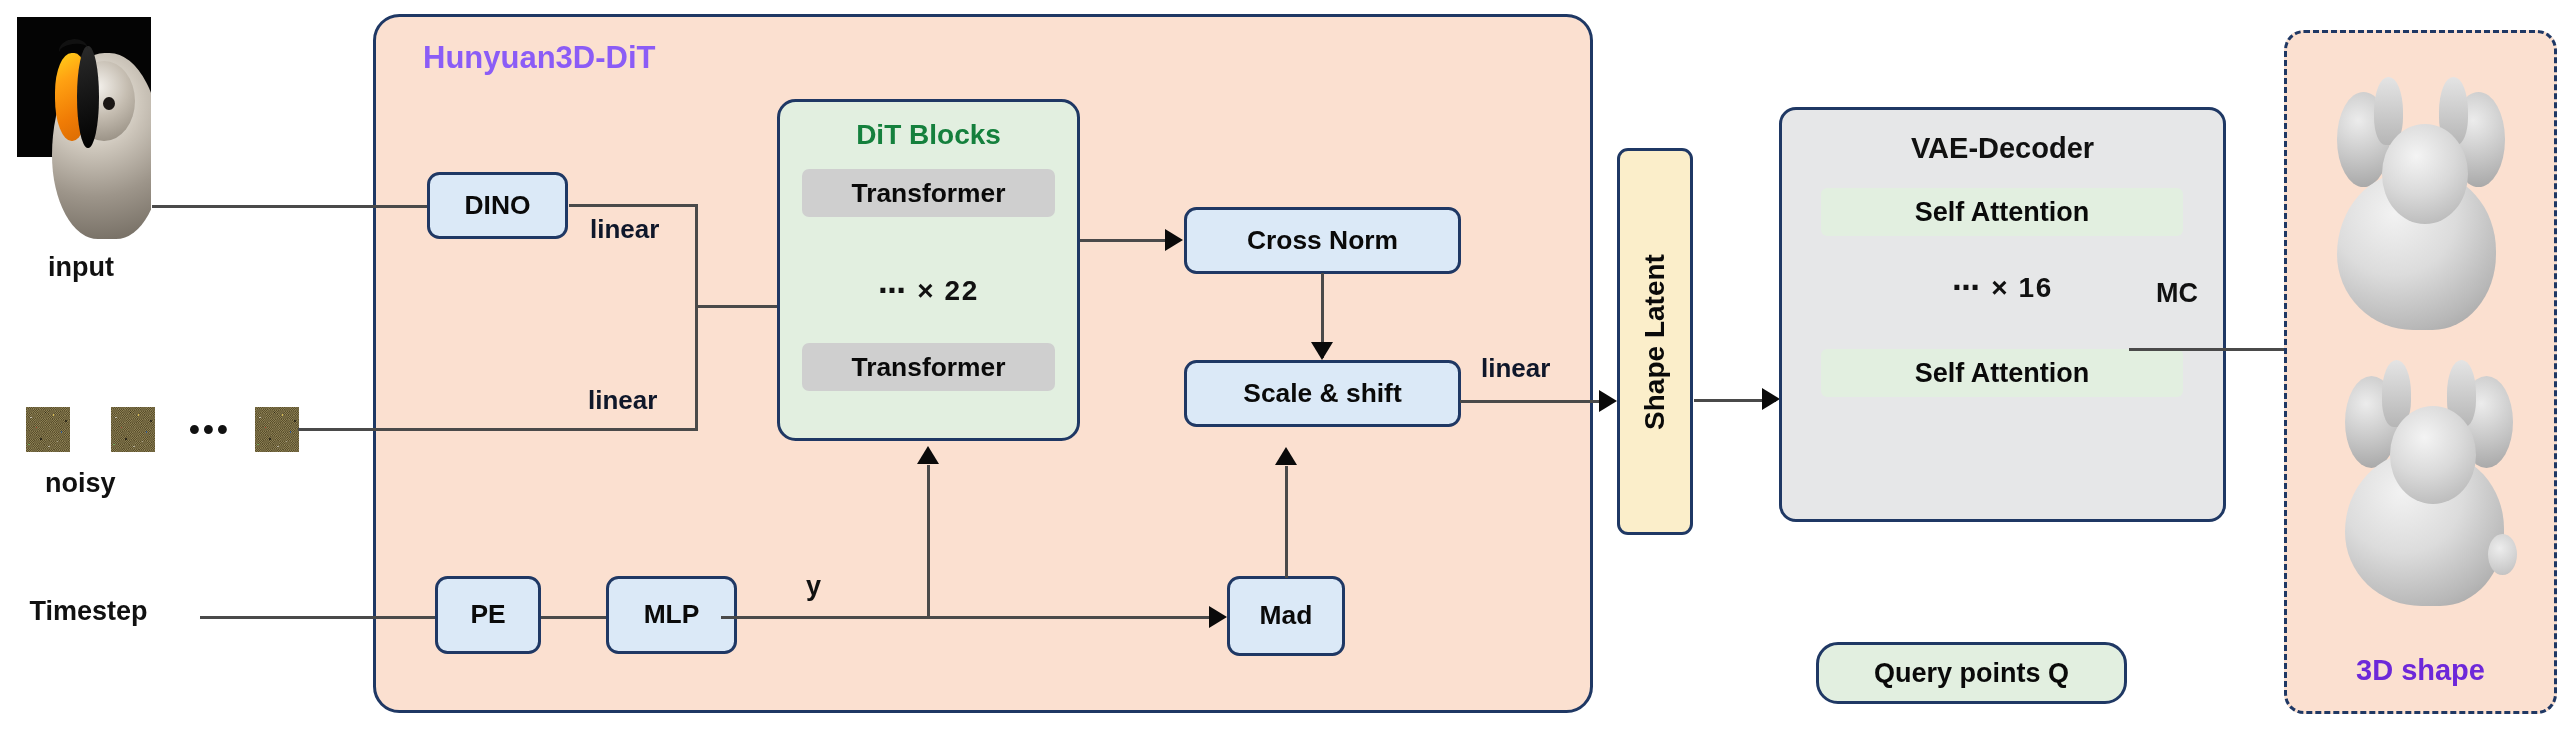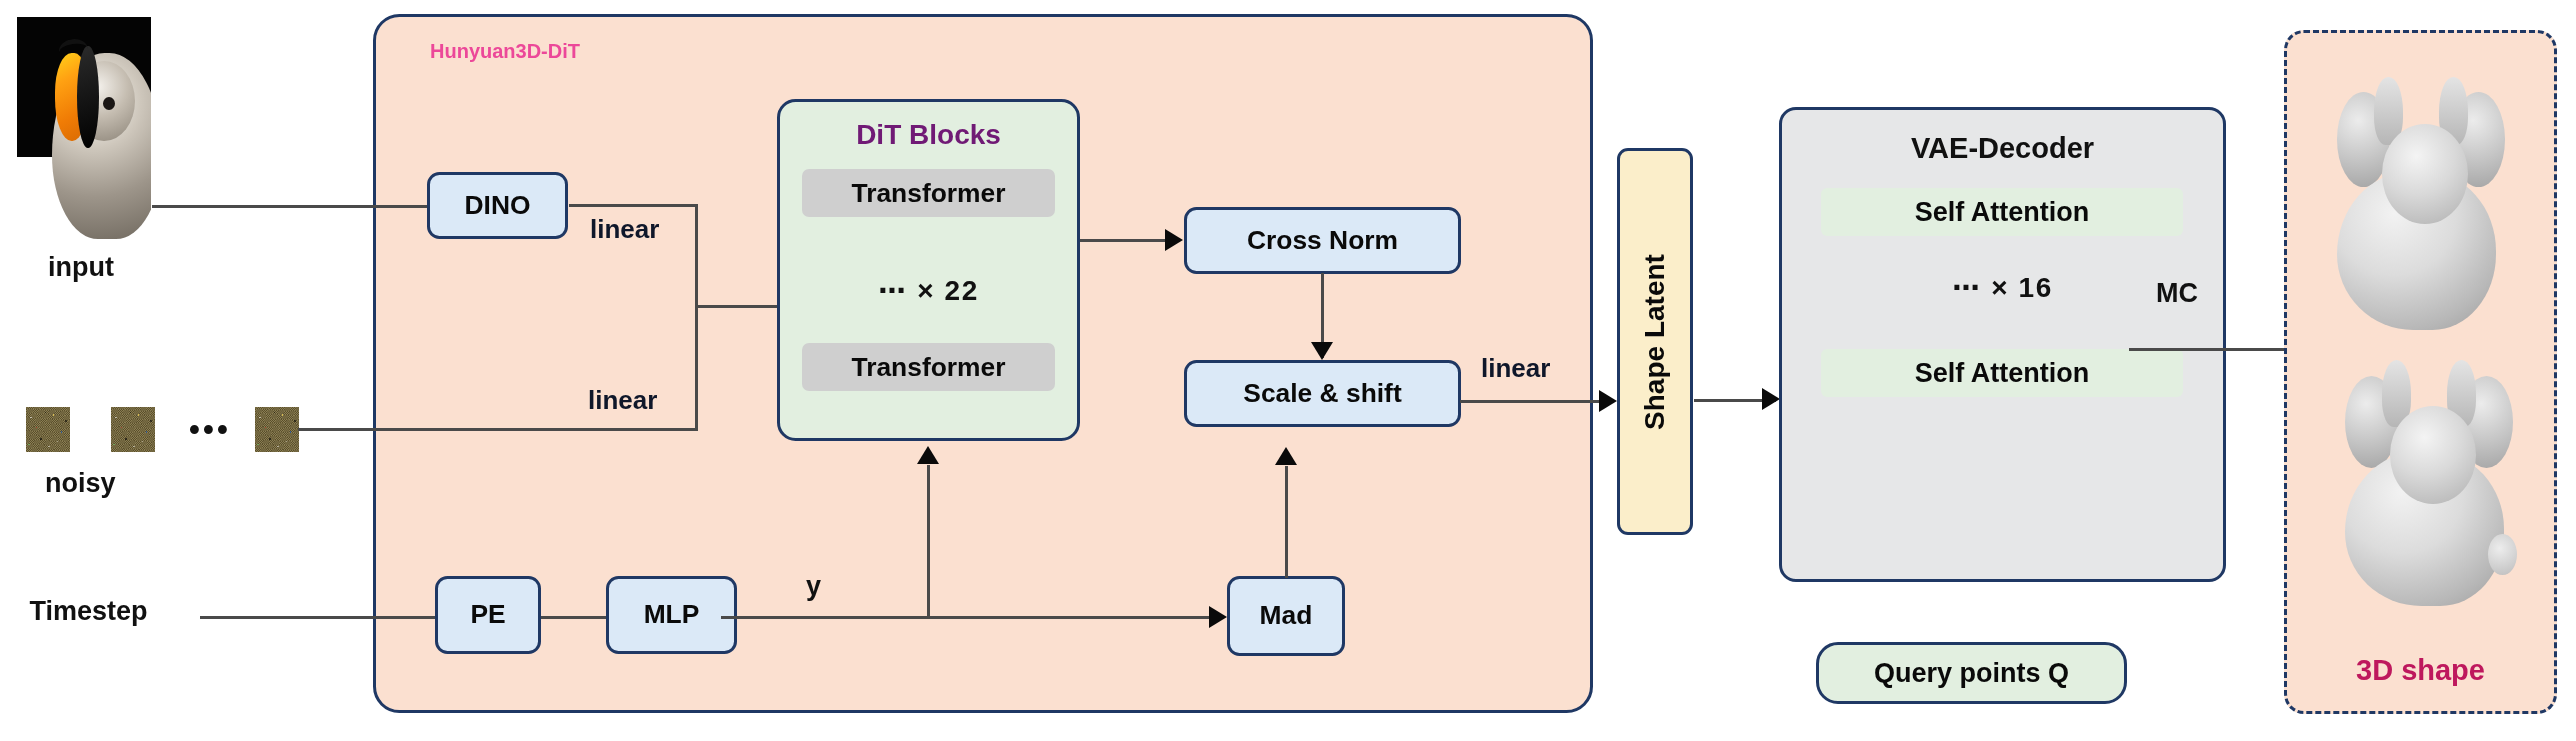--- a/index.html
+++ b/index.html
@@ -18,30 +18,30 @@
 
   
   .panel-dit{
     position:absolute;
     background:#fbe0d0;
     border:3.1px solid #1f3864;
     border-radius:26.4px;
     box-sizing:border-box;
   }
   .panel-dit-title{
-    position:absolute;font-size:20px;font-weight:600;color:#ec4899;margin-left:7px;
+    position:absolute;font-size:31px;font-weight:600;color:#8b5cf6;
   }
 
   .panel-ditblocks{
     position:absolute;background:#e2efe0;
     border:3.1px solid #1f3864;border-radius:18.6px;box-sizing:border-box;
   }
   .ditblocks-title{
     position:absolute;width:100%;text-align:center;
-    font-size:28px;font-weight:600;color:#701a75;
+    font-size:28px;font-weight:600;color:#15803d;
   }
   .tf-box{
     position:absolute;background:#cfcfcf;border-radius:7px;
     display:flex;align-items:center;justify-content:center;
     font-size:26.4px;font-weight:600;color:#0a0a0a;box-sizing:border-box;
   }
   .repeat-label{
     position:absolute;width:100%;text-align:center;
     font-size:28px;font-weight:600;color:#111;letter-spacing:1.6px;
   }
@@ -76,21 +76,21 @@
     display:flex;align-items:center;justify-content:center;
     font-size:27px;font-weight:600;color:#0a0a0a;
   }
 
   .panel-out{
     position:absolute;background:#fbe0d0;
     border:3.9px dashed #1f3864;border-radius:20px;box-sizing:border-box;
   }
   .out-label{
     position:absolute;width:100%;text-align:center;
-    font-size:29px;font-weight:600;color:#be185d;
+    font-size:29px;font-weight:600;color:#6d28d9;
   }
 
   
   .lbl{position:absolute;font-size:27px;font-weight:600;color:#111;white-space:nowrap;}
   .lbl-sm{position:absolute;font-size:26px;font-weight:700;color:#0f172a;white-space:nowrap;}
 
   
   .hline{position:absolute;height:3.1px;background:#4a4a4a;}
   .vline{position:absolute;width:3.1px;background:#4a4a4a;}
   .arrow-r{
@@ -278,21 +278,21 @@
 <div class="vline" style="left:1285px;top:466px;height:112px;"></div>
 <div class="arrow-u" style="left:1275px;top:447px;"></div>
 
 <div class="shape-latent" style="left:1617px;top:148px;width:76px;height:387px;">
   <span>Shape Latent</span>
 </div>
 
 <div class="hline" style="left:1694px;top:399px;width:82px;"></div>
 <div class="arrow-r" style="left:1762px;top:388px;"></div>
 
-<div class="panel-vae" style="left:1779px;top:107px;width:447px;height:475px;padding-left:38px;">
+<div class="panel-vae" style="left:1779px;top:107px;width:447px;height:415px;padding-left:38px;">
   <div class="vae-title" style="left:0;top:22px;">VAE-Decoder</div>
   <div class="attn-box" style="left:39px;top:78px;width:362px;height:48px;">Self Attention</div>
   <div class="repeat-label" style="left:0;top:161px;">⋯        × 16</div>
   <div class="attn-box" style="left:39px;top:239px;width:362px;height:48px;">Self Attention</div>
 </div>
 
 <div class="query-box" style="left:1816px;top:642px;width:311px;height:62px;">Query points Q</div>
 
 <div class="hline" style="left:2129px;top:348px;width:188px;"></div>
 <div class="lbl" style="left:2156px;top:278px;">MC</div>

